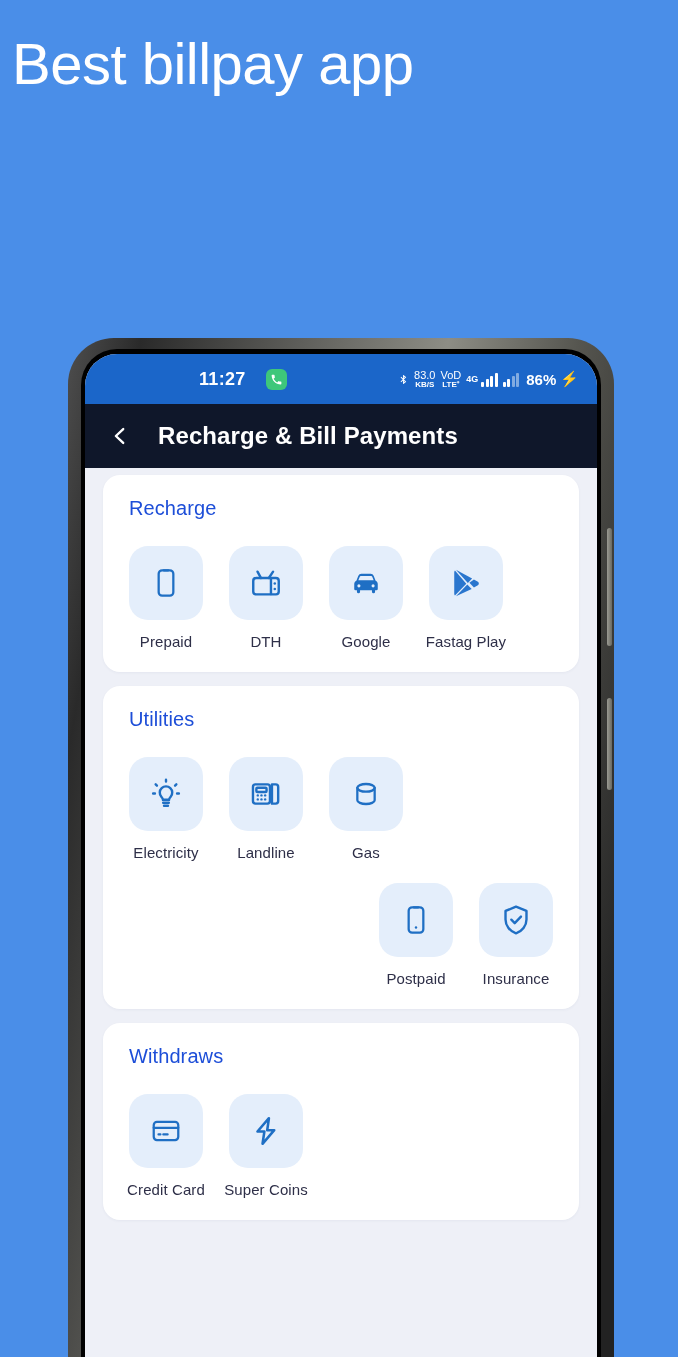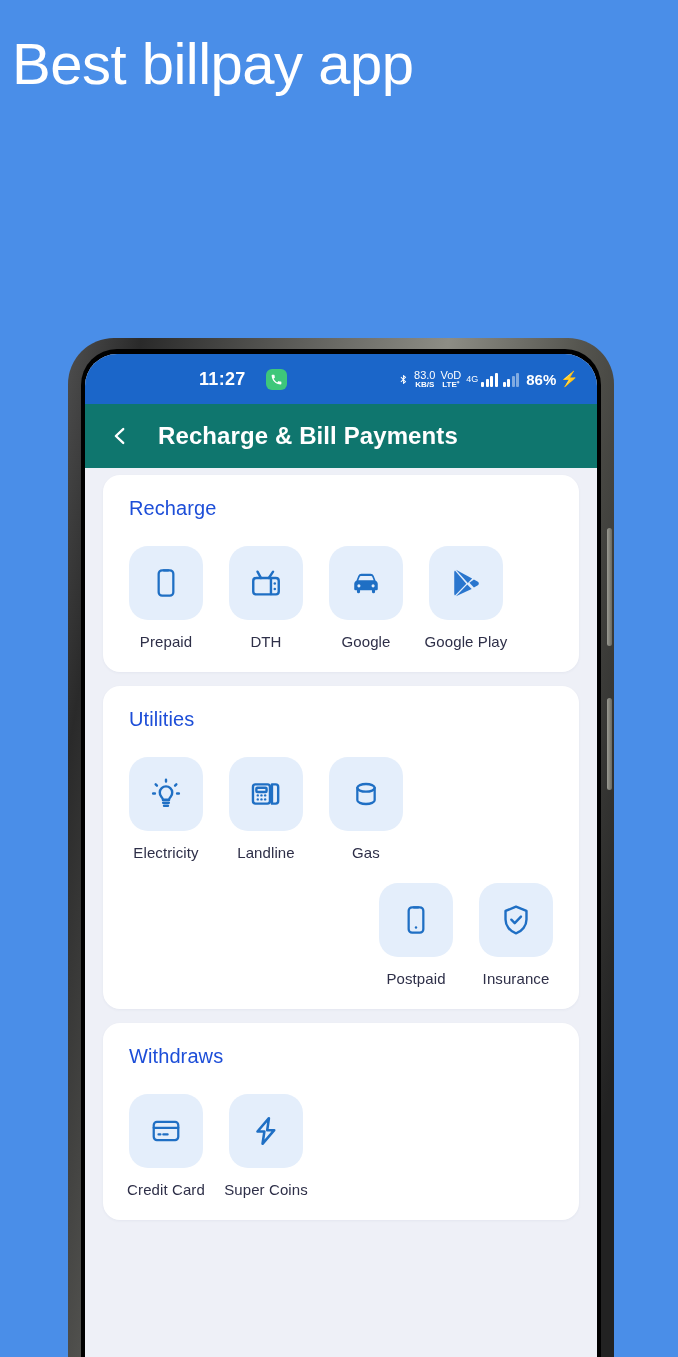--- a/index.html
+++ b/index.html
@@ -94,26 +94,26 @@
   .bars{ display:flex; align-items:flex-end; gap:1.5px; height:15px; }
   .bars i{ display:block; width:3px; background:#fff; border-radius:1px; }
   .bars i:nth-child(1){ height:5px; }
   .bars i:nth-child(2){ height:8px; }
   .bars i:nth-child(3){ height:11px; }
   .bars i:nth-child(4){ height:14px; }
   .bars.dim i:nth-child(3){ background:rgba(255,255,255,.45); }
   .bars.dim i:nth-child(4){ background:rgba(255,255,255,.45); }
   .batt{ font-size:15px; font-weight:700; margin-left:2px; }
   .bolt{ color:#33dd6e; font-size:15px; margin-left:-1px; }
-  .g4{ font-size:9px; font-weight:400; margin-right:-2px; }
+  .g4{ font-size:9px; font-weight:700; margin-right:-2px; }
 
   
   .appbar{
     height:64px;
-    background:#0f766e;
+    background:#0f172a;
     display:flex;
     align-items:center;
     padding:0 18px;
     color:#fff;
   }
   .back-btn{
     width:34px; height:34px;
     display:flex; align-items:center; justify-content:center;
     flex:0 0 auto;
   }
@@ -273,21 +273,21 @@
 
             <div class="tile">
               <div class="tile-icon">
                 <svg width="34" height="34" viewBox="0 0 24 24" fill="#2a76ce">
                   <path d="M4.2 3.1c-.3.3-.5.7-.5 1.3v15.2c0 .6.2 1 .5 1.3l8-8.4-8-9.4z"></path>
                   <path d="M4.9 2.6 16.3 8.9l-3 3.1-8.4-9.4z"></path>
                   <path d="M4.9 21.4 12.9 13l3.1 3.2L4.9 21.4z"></path>
                   <path d="M17.6 9.6l2.8 1.6c.9.5.9 1.9 0 2.4l-2.8 1.6-3.2-3.3 3.2-2.3z"></path>
                 </svg>
               </div>
-              <div class="tile-label">Google Play</div>
+              <div class="tile-label">Fastag Play</div>
             </div>
 
           </div>
         </div>
 
         <div class="card">
           <div class="card-title">Utilities</div>
 
           <div class="tile-row">
             <div class="tile">

